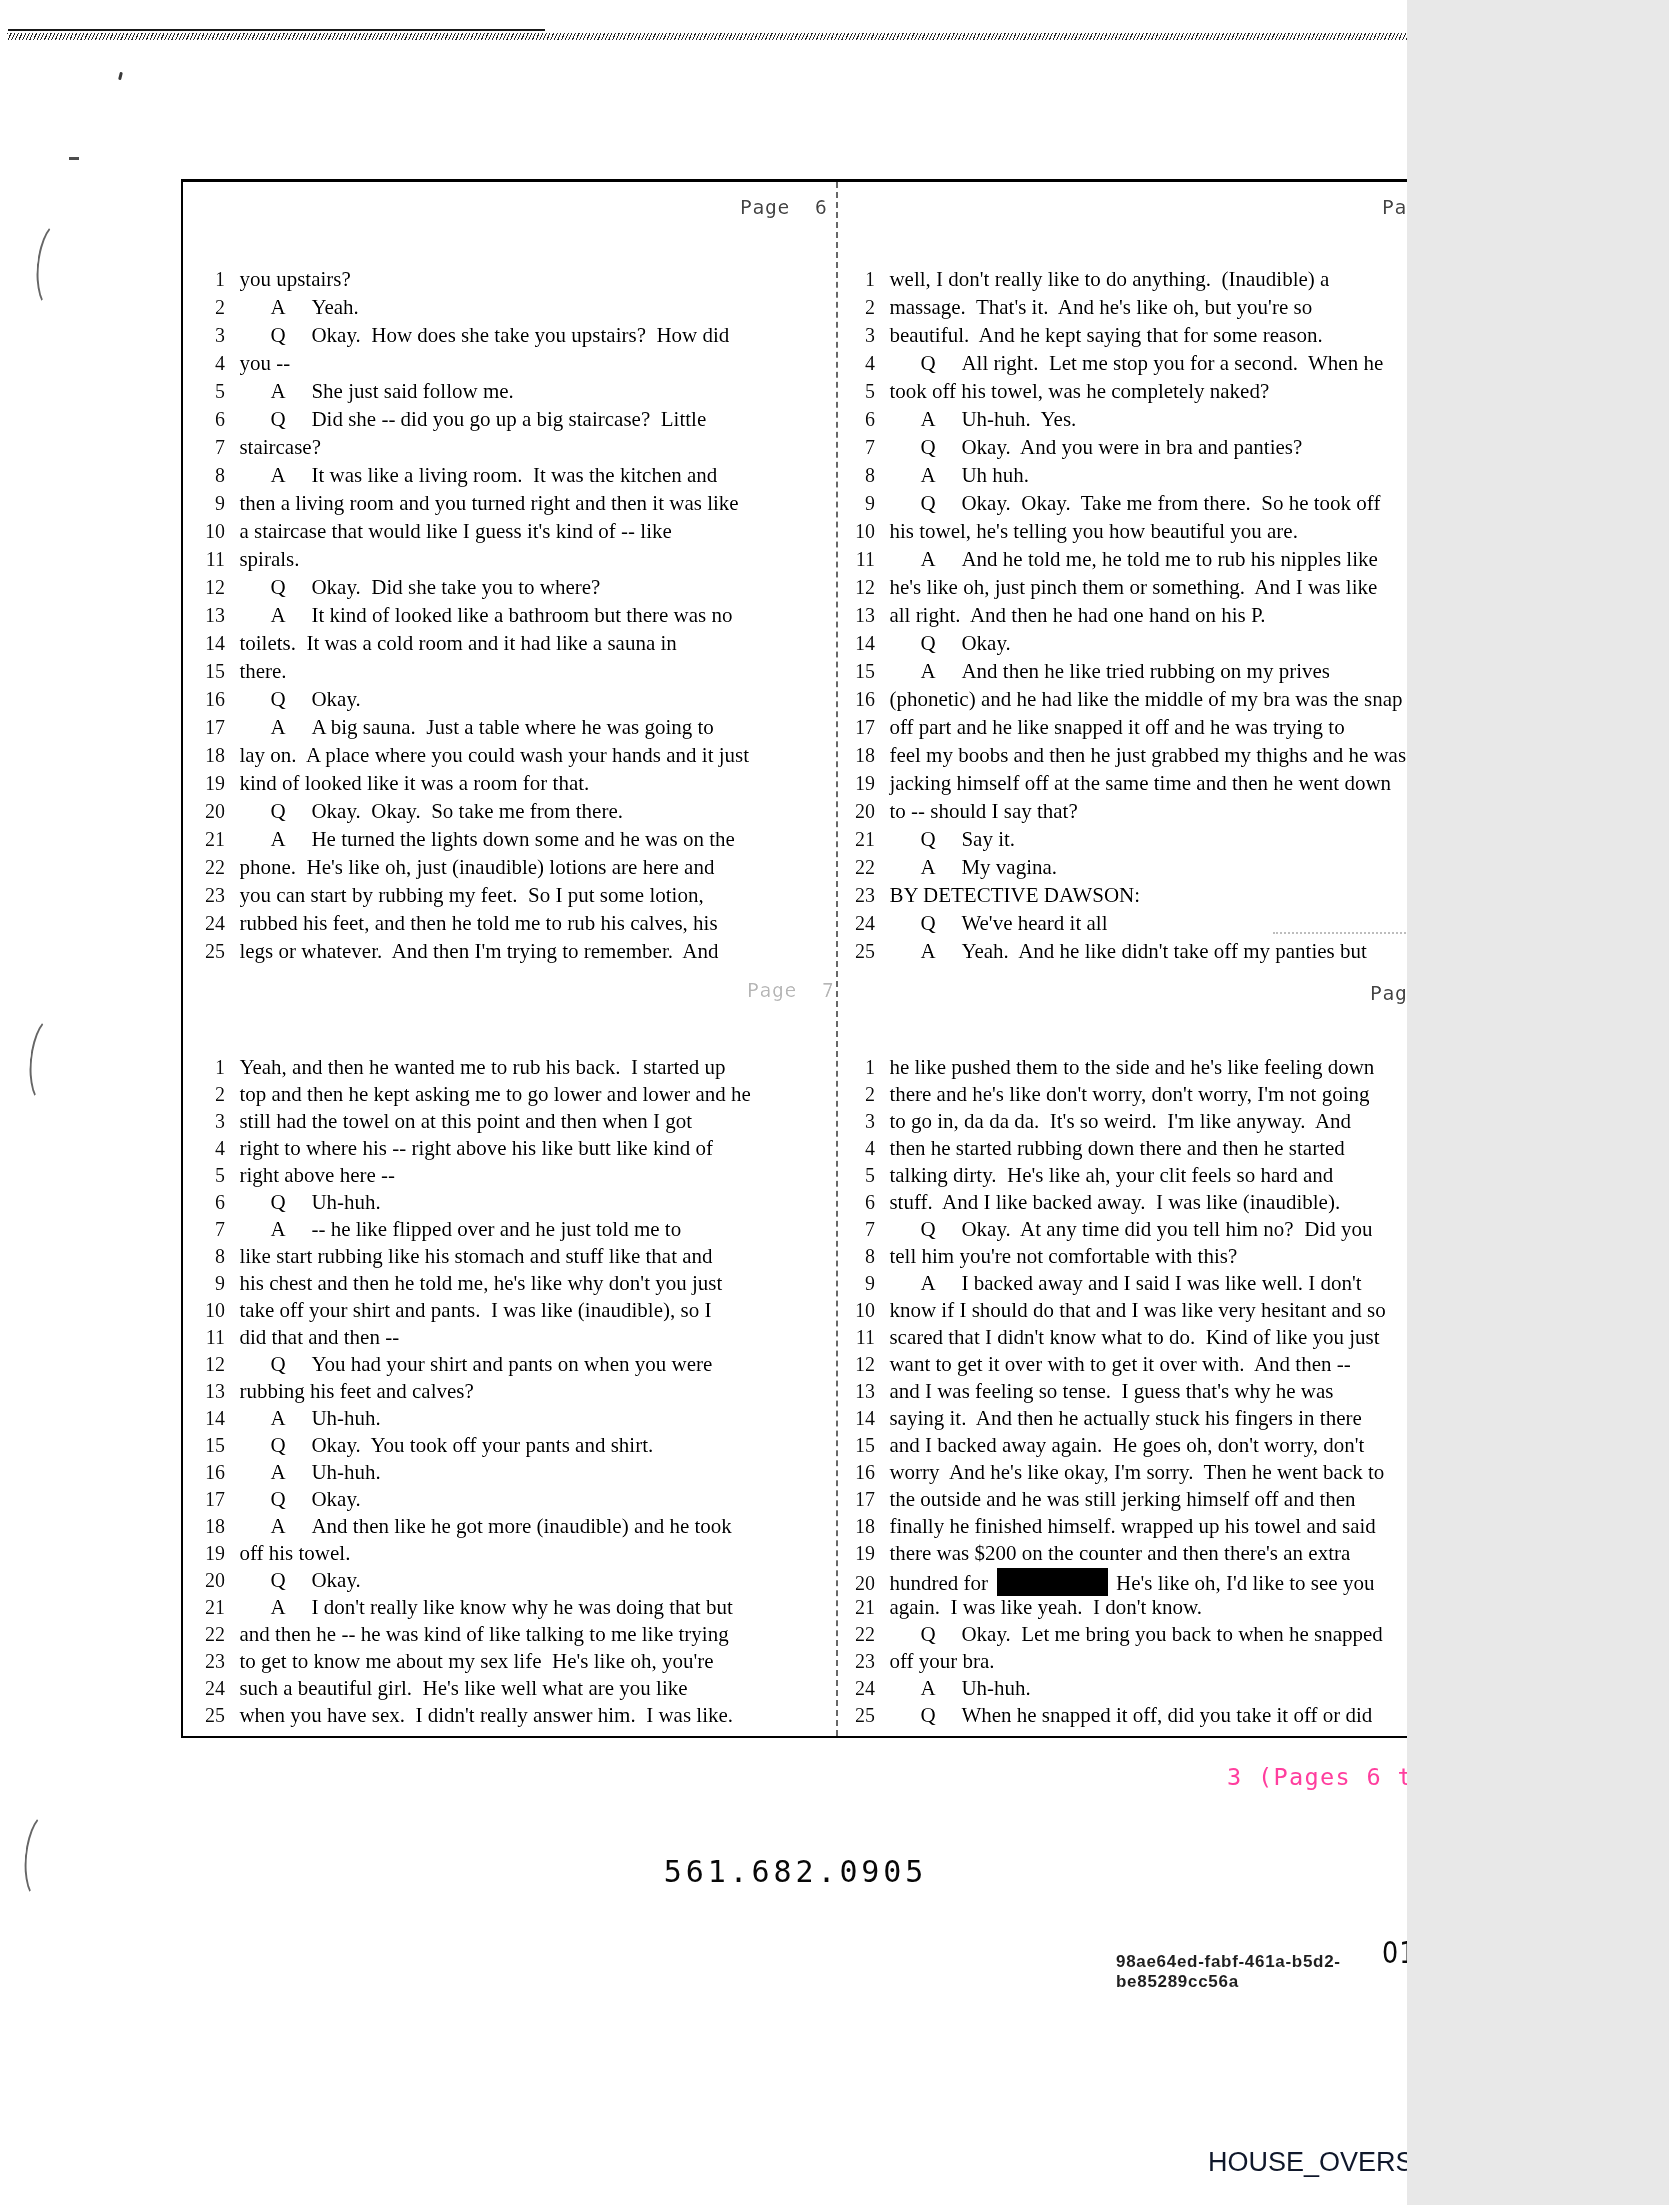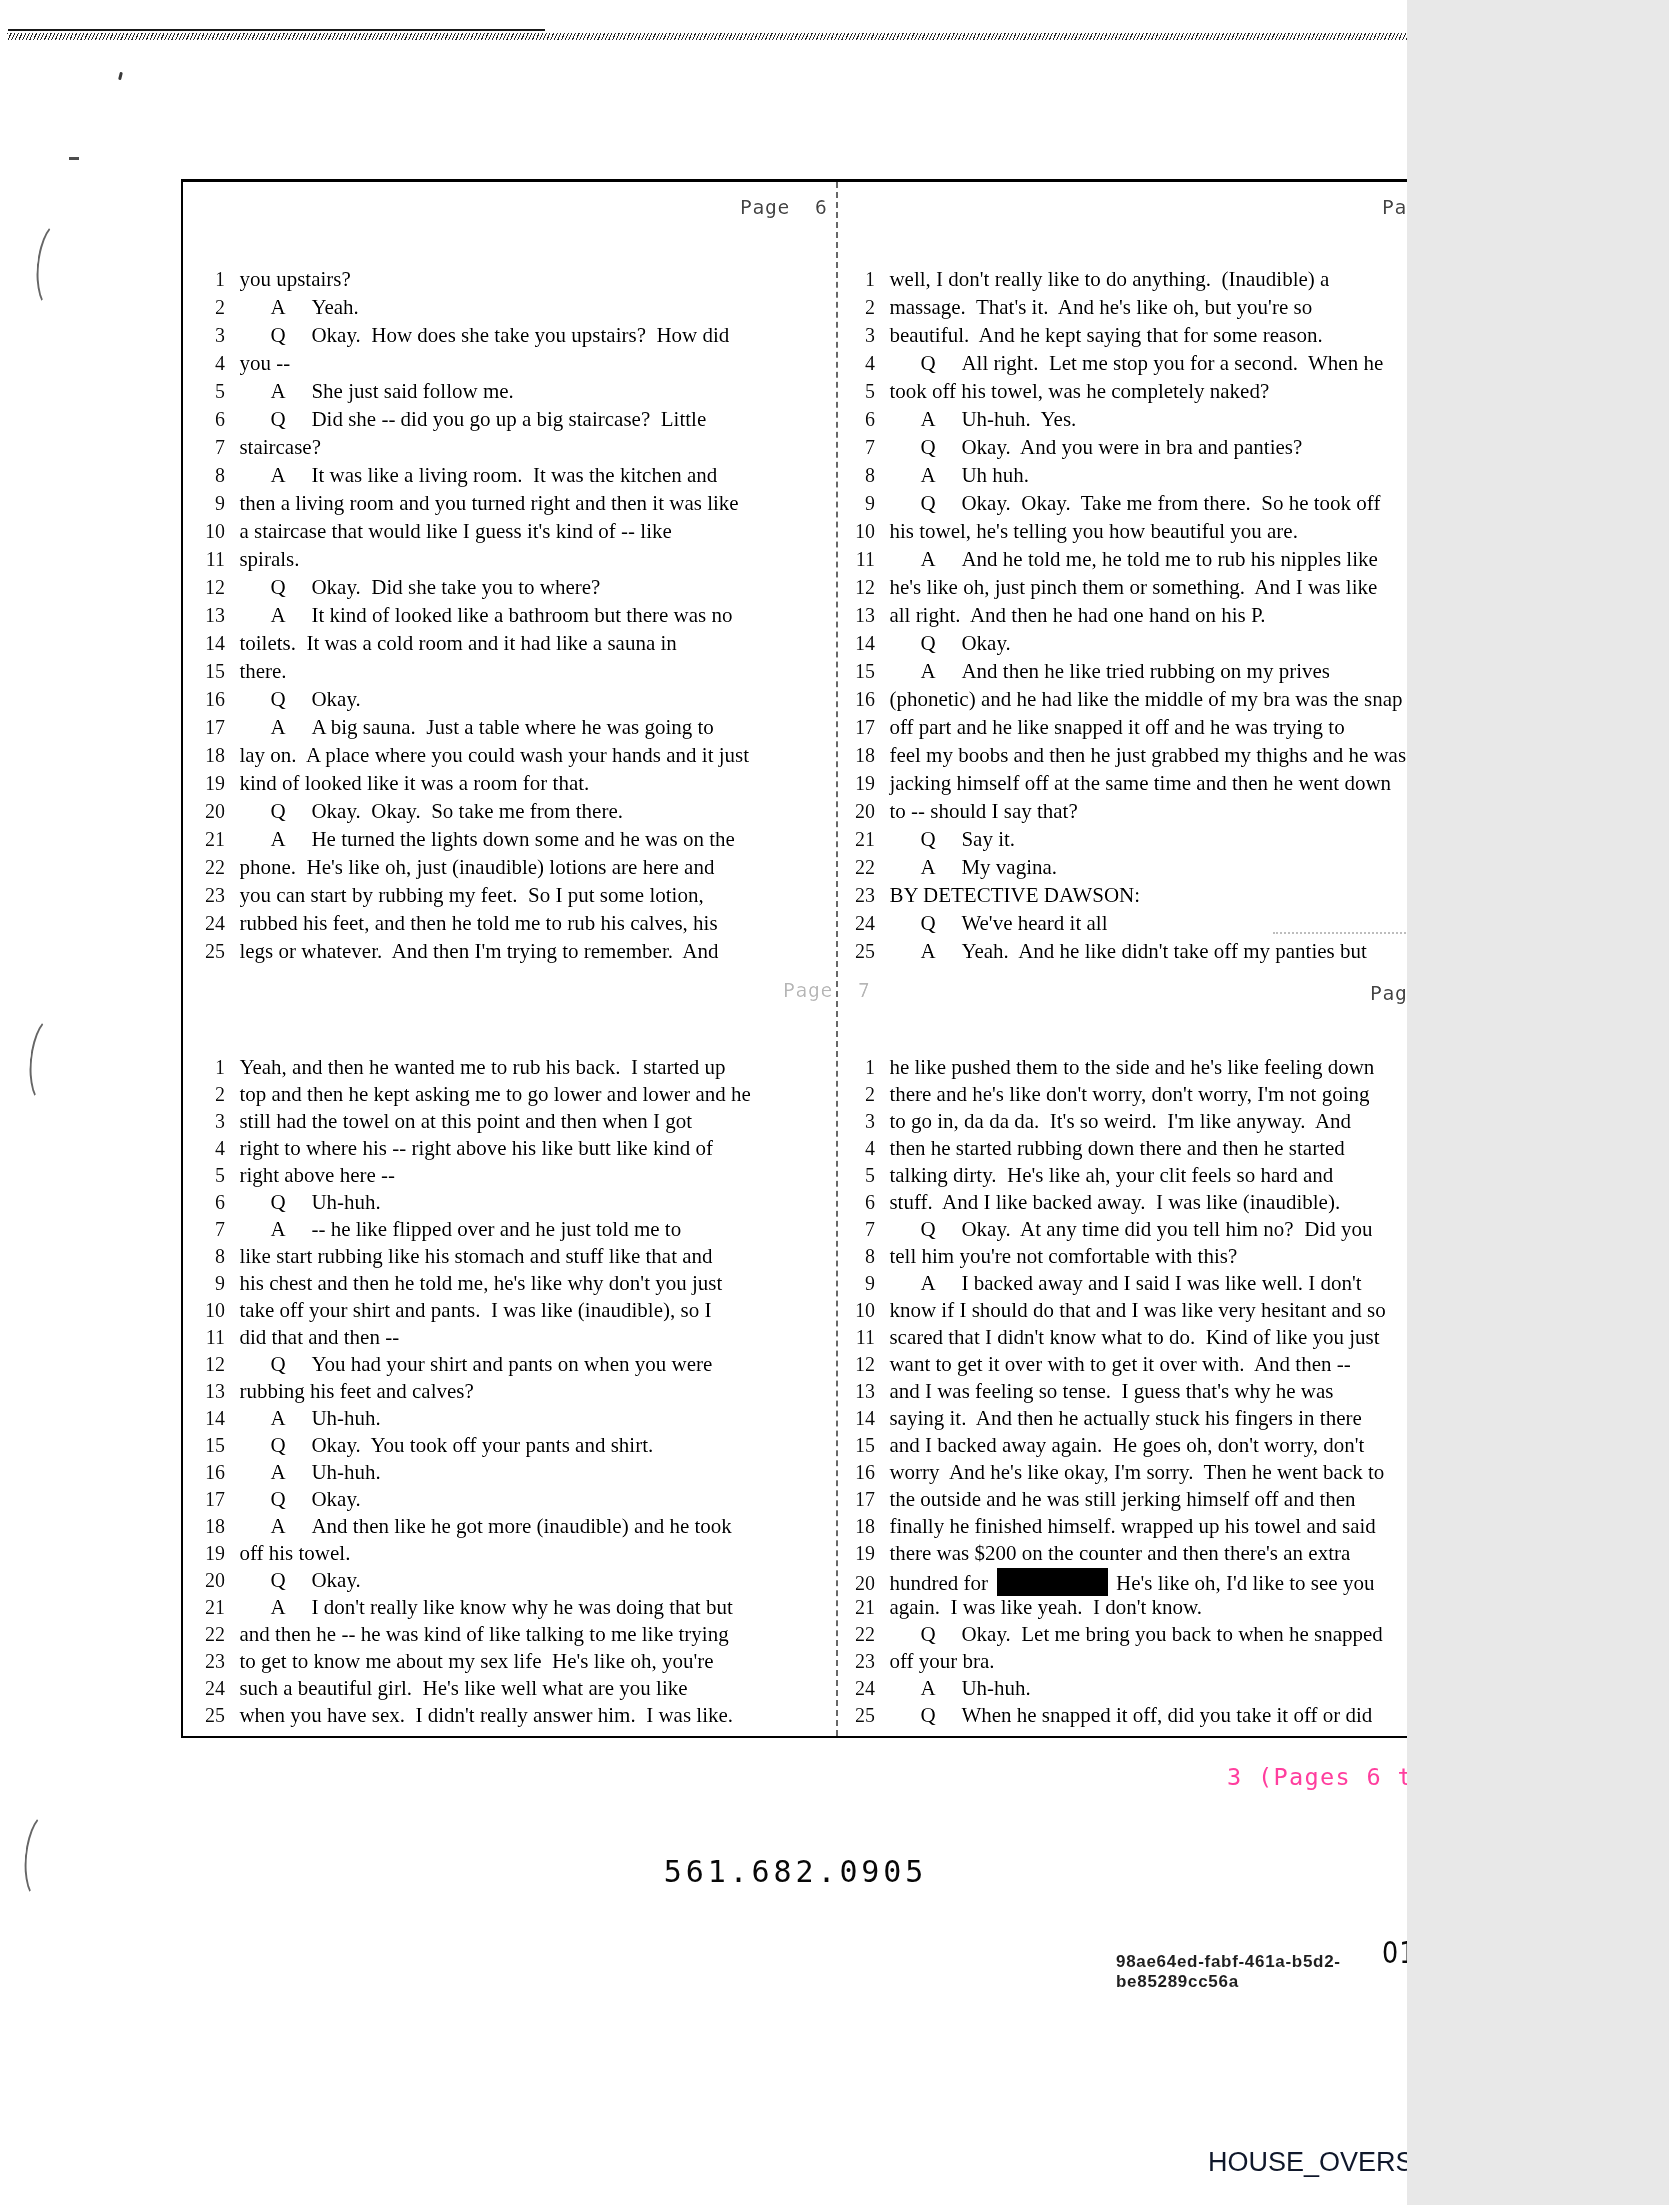--- a/index.html
+++ b/index.html
@@ -23,21 +23,21 @@
   .tbox{position:absolute;left:181px;top:179px;width:1295px;height:1559px;
     border:2.6px solid #0d0d0d;border-top-width:3.9px;box-sizing:border-box;background:#fff;}
   .col-divider{position:absolute;left:836px;top:182px;width:0;height:1554px;
     border-left:2px dashed #3a3a3a;opacity:.75;}
   .dotted-right{position:absolute;left:1496px;top:196px;width:0;height:556px;
     border-left:1.3px dotted #777;opacity:.5;}
   .dotted-foot{position:absolute;left:1273px;top:932px;width:200px;height:0;
     border-top:2px dotted #777;opacity:.55;}
   .pg-header{position:absolute;font-family:"DejaVu Sans Mono","Liberation Mono",monospace;
     font-size:19.6px;color:#4c4c4c;white-space:pre;letter-spacing:0.7px;}
-  .pg-header.faint{opacity:.45;filter:blur(0.4px);margin-left:36px;}
+  .pg-header.faint{opacity:.45;filter:blur(0.4px);}
   
   .quad{position:absolute;}
   .trow{display:flex;align-items:baseline;}
   .top-row .trow{height:28px;}
   .bot-row .trow{height:27px;}
   .ln{flex:0 0 29px;text-align:right;margin-right:14.4px;font-size:20px;color:#1c1c1c;}
   .ltxt{flex:1;font-size:21px;white-space:pre;color:#0f0f0f;}
   .spk{display:inline-block;margin-left:31px;width:41px;}
   .redaction-box{display:inline-block;width:111px;height:27.5px;background:#000;
     vertical-align:-5.9px;margin:0 7.9px 0 9.2px;}

